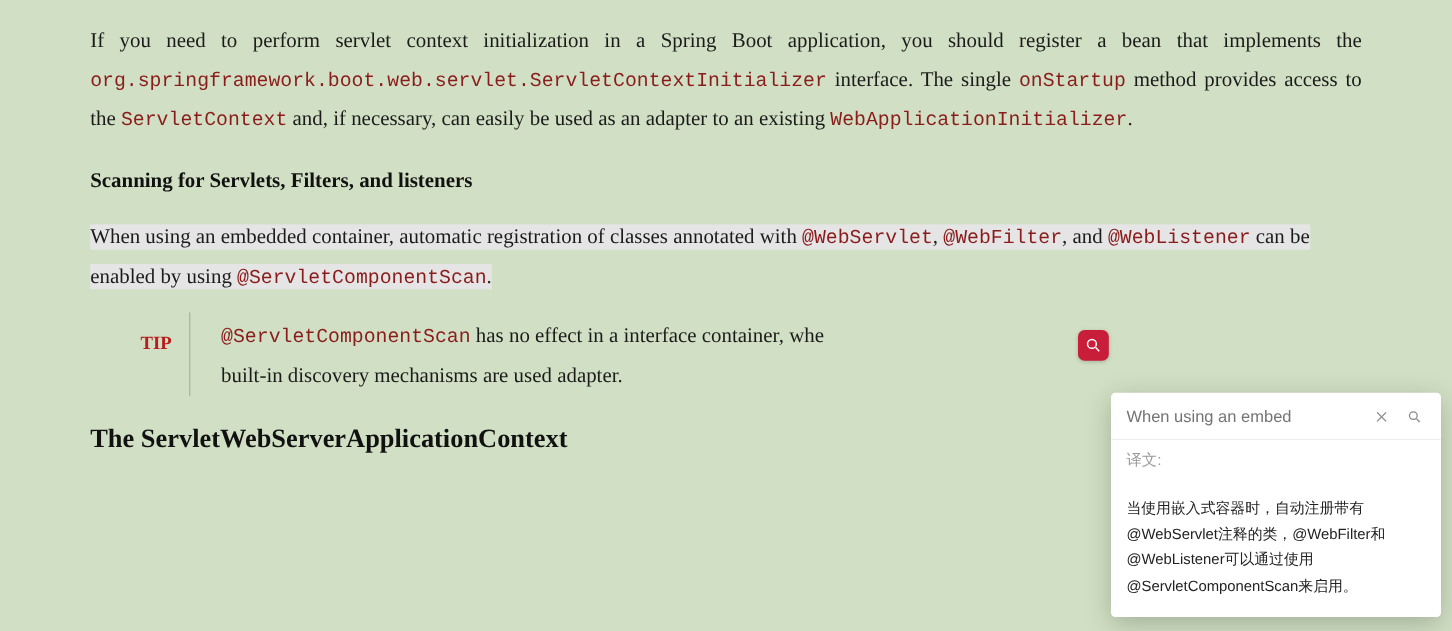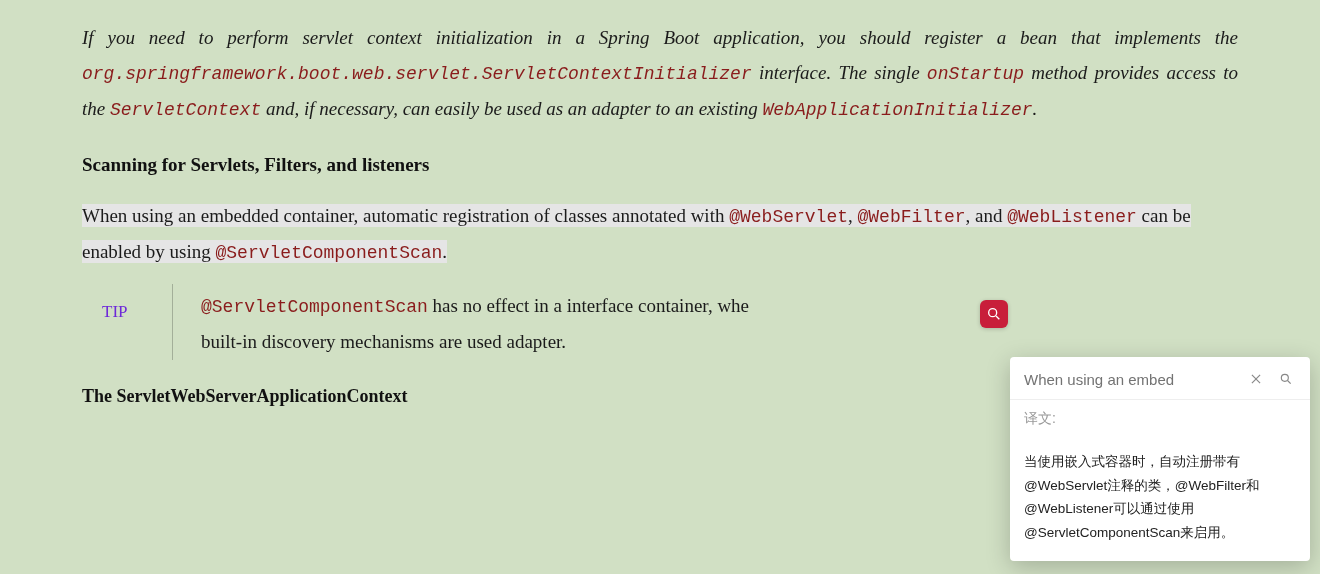--- a/index.html
+++ b/index.html
@@ -14,21 +14,20 @@
     position: relative;
   }
   .content {
     padding: 20px 82px 0 82px;
   }
   .para {
     font-size: 19px;
     line-height: 1.85;
     color: #1b1b1b;
     margin: 0 0 26px 0;
-    font-style: italic;
   }
   .para.justify {
     text-align: justify;
     text-align-last: left;
   }
   
   code, .code {
     font-family: 'Consolas', 'Menlo', 'Courier New', monospace;
     color: #8a1c1c;
     font-size: 18px;
@@ -45,43 +44,43 @@
     padding: 1px 0;
   }
   .hl .code { color: #8a1c1c; }
   .para2 { font-size: 19px; line-height: 1.9; margin: 0 0 14px 0; color:#1b1b1b; }
   .tipbox {
     display: flex;
     align-items: stretch;
     margin: 10px 0 26px 0;
   }
   .tiplabel {
-    font-weight: normal;
+    font-weight: bold;
     font-size: 17px;
     padding: 18px 16px 0 20px;
     min-width: 90px;
-    text-align: left;
-    color: #6d28d9;
+    text-align: right;
+    color: #b91c1c;
   }
   .tipdivider {
     width: 1px;
     background: rgba(0,0,0,0.22);
     margin-right: 28px;
   }
   .tipbody {
     font-size: 19px;
     line-height: 1.85;
     color: #1b1b1b;
     padding-top: 4px;
     flex: 1;
   }
   h2.secthead {
     font-family: Georgia, 'Times New Roman', serif;
     font-weight: bold;
-    font-size: 18px;
+    font-size: 24px;
     margin: 18px 0 16px 0;
     color: #111;
   }
   
   .floating-search {
     position: absolute;
     top: 300px;
     left: 980px;
     width: 28px;
     height: 28px;

